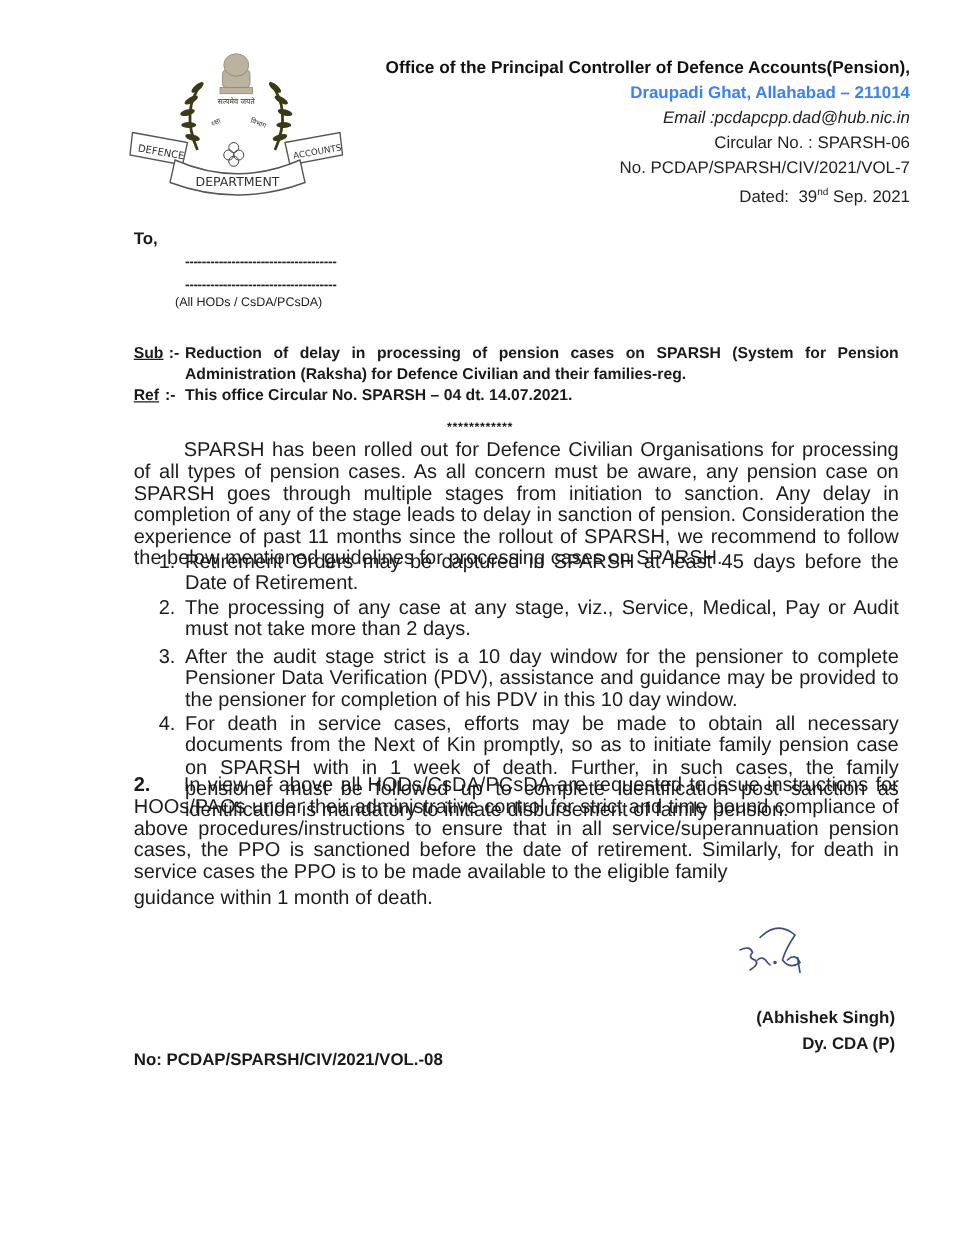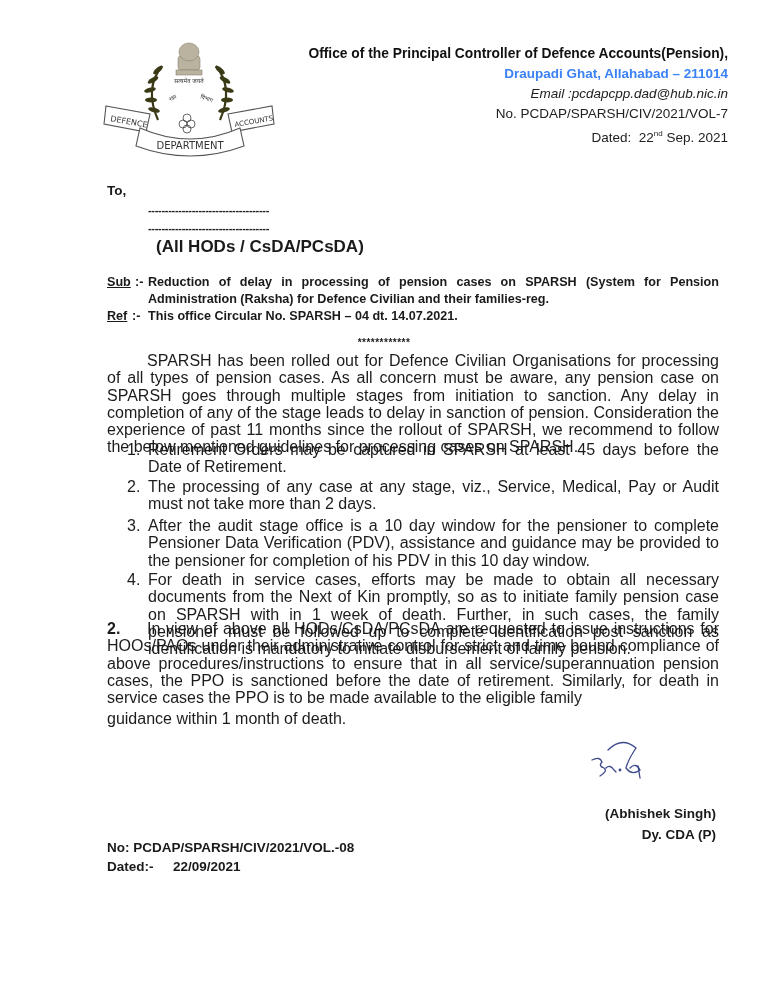--- a/index.html
+++ b/index.html
@@ -12,21 +12,21 @@
   .header .org { font-weight: bold; font-size: 13.8px; color: #111; }
   .header .addr { font-weight: bold; color: #3b82f6; }
   .header .email { font-style: italic; color: #222; }
   .header .plain { color: #222; }
   .header sup { font-size: 8px; }
 
   .to { position: absolute; left: 107px; top: 183px; font-weight: bold; font-size: 13.5px; }
   .dashes { position: absolute; left: 148px; font-weight: bold; font-size: 11px; letter-spacing: -0.3px; color: #222; }
   .d1 { top: 204px; }
   .d2 { top: 222px; }
-  .recip { position: absolute; left: 156px; top: 237px; font-weight: bold; font-size: 17px; }
+  .recip { position: absolute; left: 140px; top: 237px; font-weight: normal; font-size: 10px; }
 
   .subref { position: absolute; left: 107px; width: 612px; font-weight: bold; font-size: 12.6px; line-height: 17px; }
   .subref .lab { position: absolute; left: 0; top: 0; text-decoration: underline; }
   .subref .lab span { text-decoration: none; }
   .subref .txt { margin-left: 41px; text-align: justify; }
   .sub { top: 274px; }
   .ref { top: 308px; }
 
   .stars { position: absolute; left: 0; width: 768px; top: 337px; text-align: center; font-weight: bold; font-size: 10px; letter-spacing: 0.5px; }
 
@@ -99,24 +99,25 @@
     <text x="10" y="93" font-size="8" fill="#333" transform="rotate(10 10 93)" font-family="DejaVu Sans, sans-serif">DEFENCE</text>
     <text x="135" y="99" font-size="7" fill="#333" transform="rotate(-10 135 99)" font-family="DejaVu Sans, sans-serif">ACCOUNTS</text>
     <text x="90" y="121" font-size="10" text-anchor="middle" fill="#333" font-family="DejaVu Sans, sans-serif">DEPARTMENT</text>
   </svg>
 </div>
 
 <div class="header">
   <div class="org">Office of the Principal Controller of Defence Accounts(Pension),</div>
   <div class="addr">Draupadi Ghat, Allahabad – 211014</div>
   <div class="email">Email :pcdapcpp.dad@hub.nic.in</div>
+  <div class="plain">Circular No. : SPARSH-06</div>
   <div class="plain">No. PCDAP/SPARSH/CIV/2021/VOL-7</div>
   <div class="plain">
     <span>Dated:</span>&nbsp;
-    <span>22</span><sup>nd</sup>
+    <span>39</span><sup>nd</sup>
     <span>Sep.  2021</span>
   </div>
 </div>
 
 <div class="to">To,</div>
 <div class="dashes d1">------------------------------------</div>
 <div class="dashes d2">------------------------------------</div>
 <div class="recip">(All HODs / CsDA/PCsDA)</div>
 
 <div class="subref sub">
@@ -138,21 +139,21 @@
   <div class="li">
     <span class="num">1.</span>
     <span>Retirement Orders may be captured in SPARSH at least </span><b>45 days</b><span> before the Date of Retirement.</span>
   </div>
   <div class="li">
     <span class="num">2.</span>
     <span>The processing of any case at any stage, viz., Service, Medical, Pay or Audit must not take more than 2 days.</span>
   </div>
   <div class="li gap">
     <span class="num">3.</span>
-    <span>After the audit stage office is a </span><b>10 day</b><span> window for the pensioner to complete Pensioner Data Verification (PDV), assistance and guidance may be provided to the pensioner for completion of his PDV in this 10 day window.</span>
+    <span>After the audit stage strict is a </span><b>10 day</b><span> window for the pensioner to complete Pensioner Data Verification (PDV), assistance and guidance may be provided to the pensioner for completion of his PDV in this 10 day window.</span>
   </div>
   <div class="li">
     <span class="num">4.</span>
     <span>For death in service cases, efforts may be made to obtain all necessary documents from the Next of Kin promptly, so as to initiate family pension case on SPARSH with in </span><b>1 week</b><span> of death. Further, in such cases, the family pensioner must be followed up to complete identification post sanction as identification is mandatory to initiate disbursement of family pension.</span>
   </div>
 </div>
 
 <div class="body para2">
   <div><span class="num2">2.</span><span>In view of above all HODs/CsDA/PCsDA are requested to issue instructions for HOOs/PAOs under their administrative control for strict and time bound compliance of above procedures/instructions to ensure that in all service/superannuation pension cases, the PPO is sanctioned before the date of retirement. Similarly, for death in service cases the PPO is to be made available to the eligible family</span></div>
   <div class="last" style="text-align:left;"><span>guidance within </span><b>1 month</b><span> of death.</span></div>
@@ -170,14 +171,13 @@
   </svg>
 </div>
 
 <div class="signer">
   <div>(Abhishek Singh)</div>
   <div>Dy. CDA (P)</div>
 </div>
 
 <div class="footer">
   <div>No: PCDAP/SPARSH/CIV/2021/VOL.-08</div>
-  <div><span class="dlab">Dated:-</span><span>22/09/2021</span></div>
 </div>
 
 </body></html>

